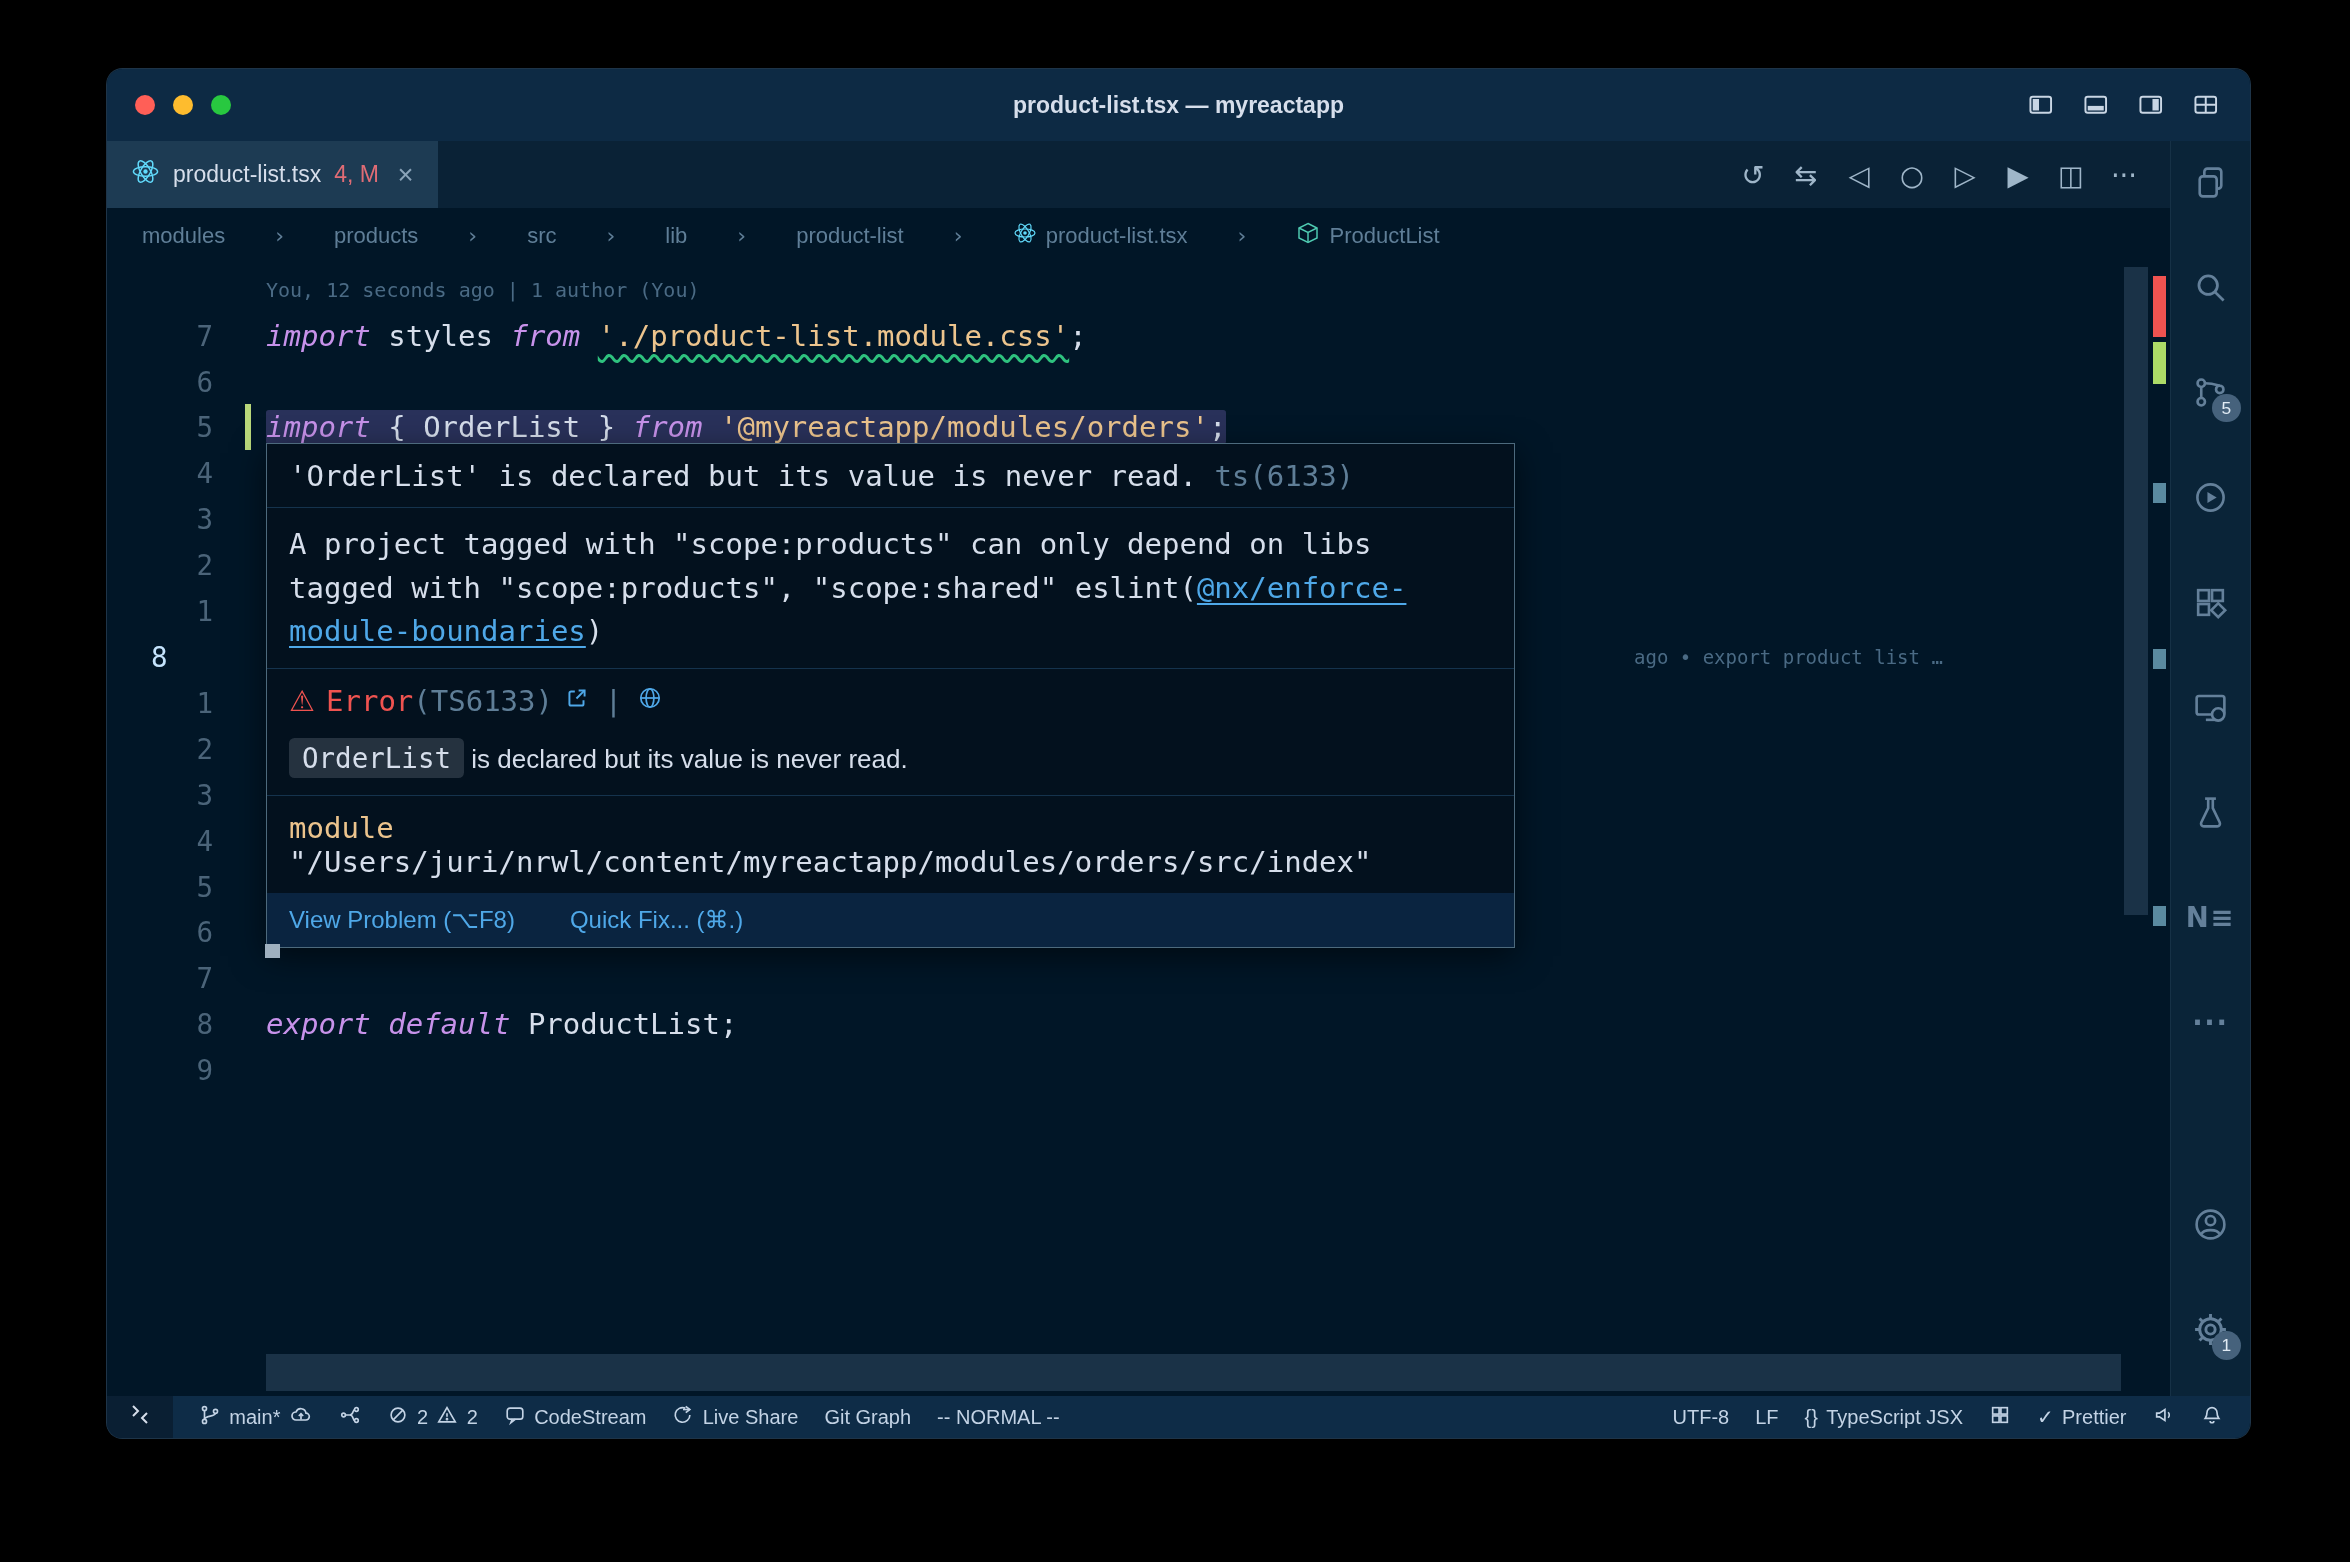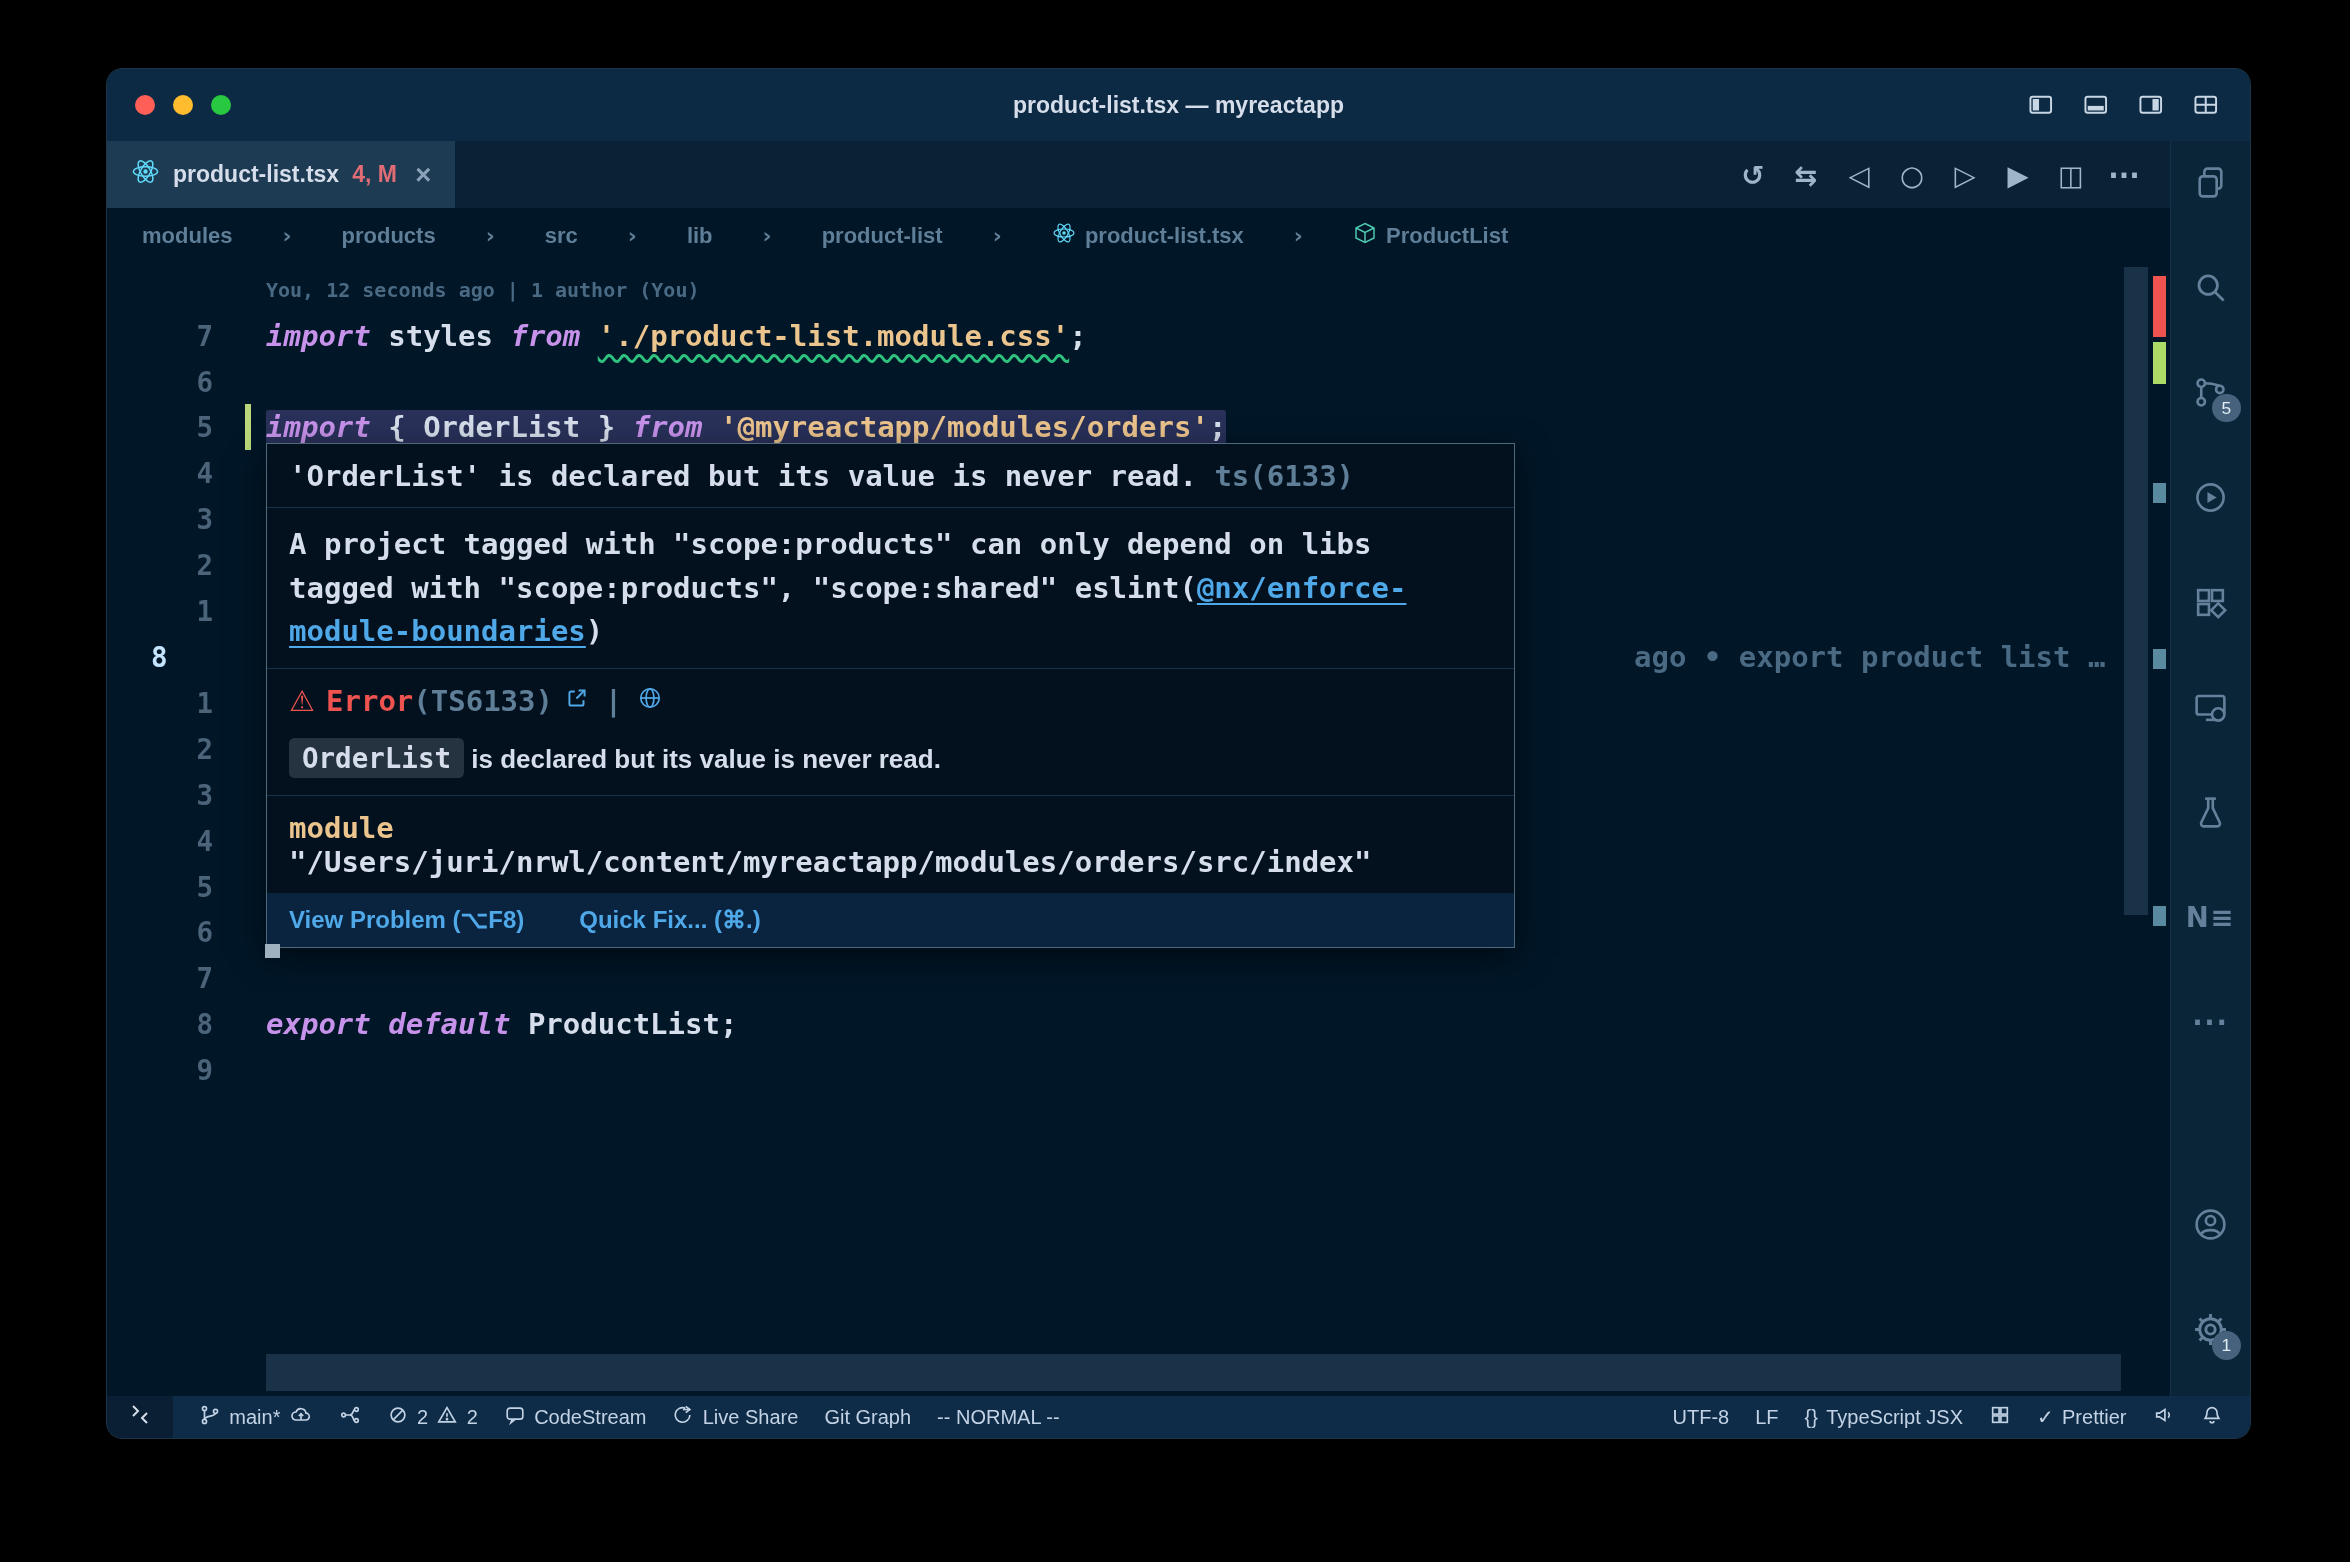--- a/index.html
+++ b/index.html
@@ -19,21 +19,21 @@
   .traffic { position:absolute; left:27.5px; top:26px; display:flex; gap:18.4px; }
   .tl { width:20px; height:20px; border-radius:50%; }
   .tl.red { background:#ff5f57; } .tl.yellow { background:#febc2e; } .tl.green { background:#28c840; }
   .win-title { position:absolute; left:0; right:0; top:0; height:72px; display:flex; align-items:center; justify-content:center;
     color:#d6deeb; font-size:23px; font-weight:600; pointer-events:none; }
   .layout-controls { position:absolute; right:31px; top:0; height:72px; display:flex; align-items:center; gap:27.5px; color:#c9d6e4; }
   .layout-controls svg { display:block; }
 
   
   .main { flex:1; display:flex; min-height:0; }
-  .editor-col { flex:1; display:flex; flex-direction:column; min-width:0;font-weight:bold; }
+  .editor-col { flex:1; display:flex; flex-direction:column; min-width:0; }
 
   
   .tabbar { height:67px; flex:0 0 67px; background:#0a2236; display:flex; align-items:stretch; }
   .tab { display:flex; align-items:center; gap:13px; padding:0 24px; background:#1d3b53; color:#d6deeb; font-size:23px; }
   .tab-label { white-space:nowrap; }
   .tab-badge { color:#e06c75; }
   .tab-close { color:#8aa3b8; font-size:27.5px; margin-left:5.5px; line-height:1; }
   .tab-actions { margin-left:auto; display:flex; align-items:center; gap:13px; padding-right:26px; color:#9fb6c9; }
   .tab-actions .ticon { font-size:27.5px; width:40px; text-align:center; font-family:"DejaVu Sans", sans-serif; }
 
@@ -53,21 +53,21 @@
   .code { position:absolute; left:159px; top:0; height:46px; line-height:46px; font-size:29px;
     color:#d6deeb; white-space:pre; }
   .kw { color:#c792ea; font-style:italic; }
   .str { color:#ecc48d; }
   .plain { color:#d6deeb; }
   .squiggle { text-decoration-line:underline; text-decoration-style:wavy; text-decoration-color:#2ec27e;
     text-decoration-thickness:2.8px; text-underline-offset:8.3px; text-decoration-skip-ink:none; }
   .line-highlight { background:rgba(128,108,200,.32); border-radius:2.8px; }
   .blame { color:#4a6a84; font-size:20px; line-height:46px; }
   .inline-blame { position:absolute; left:1527px; top:0; height:46px; line-height:46px;
-    color:#4a6a84; font-size:29px; white-space:nowrap; }
+    color:#4a6a84; font-size:19px; white-space:nowrap; }
   .git-added-bar { position:absolute; left:138px; top:0; width:6.4px; height:46px; background:#b9d87a; }
 
   
   .vscroll { position:absolute; right:22px; top:3.7px; width:24px; height:648px; background:rgba(94,124,154,.28); }
   .hscroll { position:absolute; left:159px; bottom:5.5px; width:1855px; height:37px; background:rgba(94,124,154,.28); }
   .ruler { position:absolute; right:0; top:0; width:18.4px; bottom:0; }
   .mark { position:absolute; left:1.8px; width:13px; }
   .mark.red { top:13px; height:61px; background:#ef5350; }
   .mark.green { top:79px; height:42px; background:#addb67; }
   .mark.teal1 { top:220px; height:20px; background:#5a8aa0; }

